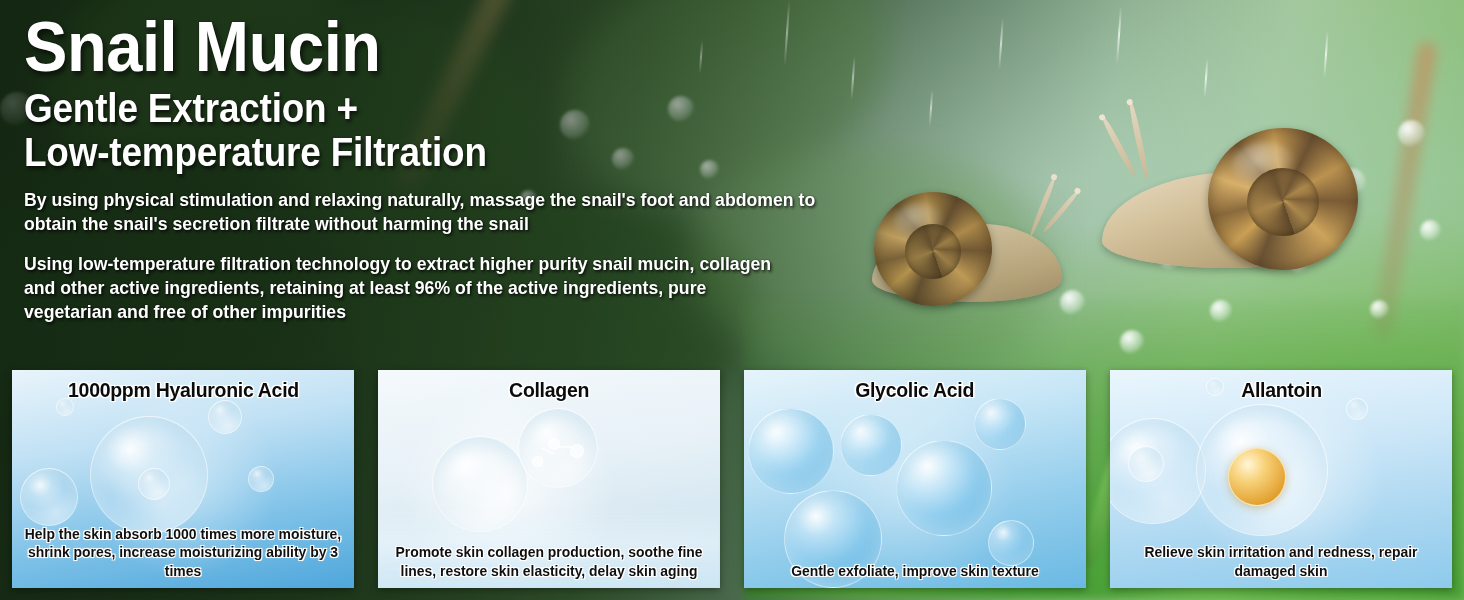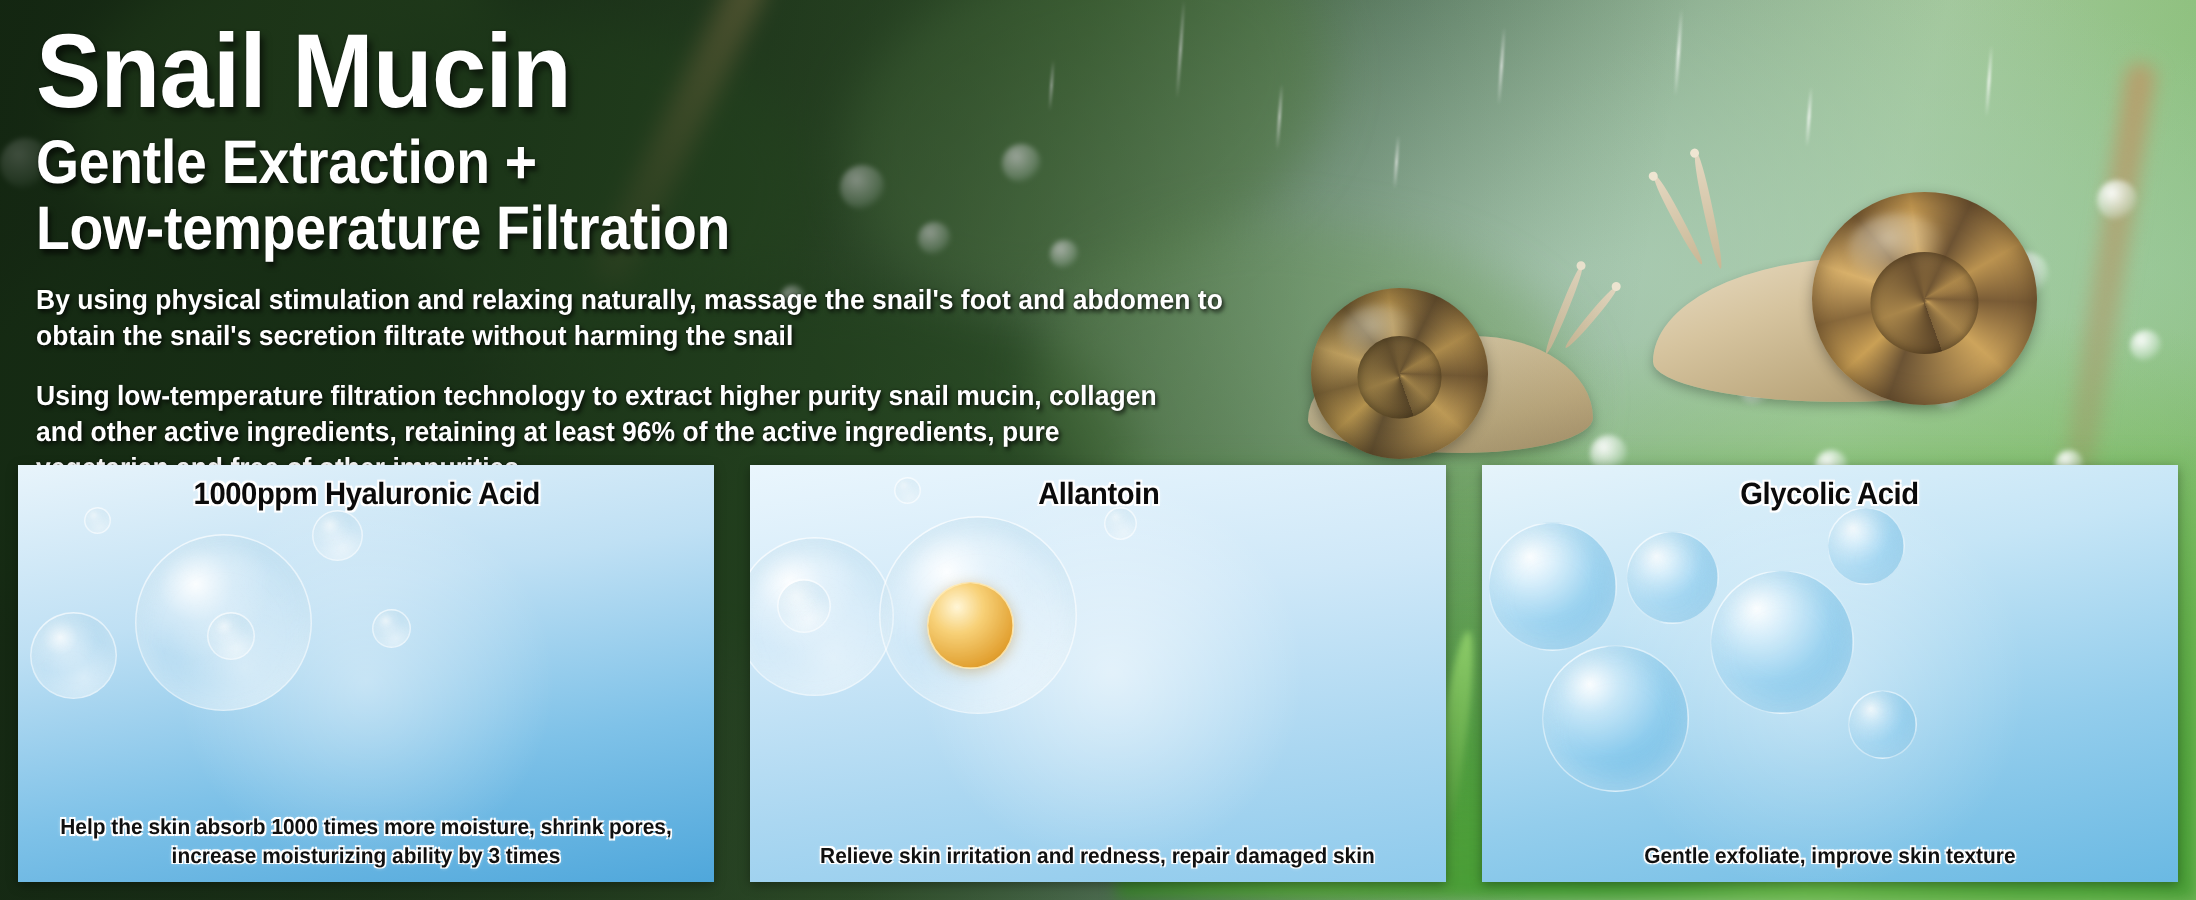--- a/index.html
+++ b/index.html
@@ -221,21 +221,21 @@
   }
   .para-1 { margin-top: 14px; width: 860px; }
   .para-2 { margin-top: 17px; width: 800px; }
 
   
   .cards {
     position: absolute;
     left: 12px;
     bottom: 12px;
     width: 1440px;
-    height: 278px;
+    height: 218px;
     display: flex;
     gap: 24px;
     z-index: 7;
     margin-top: 20px;
   }
   .card {
     position: relative;
     flex: 1 1 0;
     height: 100%;
     overflow: hidden;
@@ -431,37 +431,49 @@
       <div class="bubble" style="left:8px;top:98px;width:58px;height:58px;"></div>
       <div class="bubble" style="left:196px;top:30px;width:34px;height:34px;"></div>
       <div class="bubble" style="left:236px;top:96px;width:26px;height:26px;"></div>
       <div class="bubble" style="left:126px;top:98px;width:32px;height:32px;"></div>
       <div class="bubble" style="left:44px;top:28px;width:18px;height:18px;"></div>
       <div class="card-title">1000ppm Hyaluronic Acid</div>
       <div class="card-caption">Help the skin absorb 1000 times more moisture, shrink pores, increase moisturizing ability by 3 times</div>
     </div>
 
 
+    <div class="card card-3">
+      <div class="card-water"></div>
+      <div class="bubble" style="left:54px;top:66px;width:96px;height:96px;"></div>
+      <div class="bubble" style="left:140px;top:38px;width:80px;height:80px;"></div>
+      <div class="molecule" style="left:170px;top:68px;width:12px;height:12px;"></div>
+      <div class="molecule" style="left:192px;top:74px;width:14px;height:14px;"></div>
+      <div class="molecule" style="left:154px;top:86px;width:11px;height:11px;"></div>
+      <div class="mol-link" style="left:180px;top:76px;width:16px;"></div>
+      <div class="mol-link" style="left:163px;top:80px;width:14px;transform:rotate(24deg);"></div>
+      <div class="card-title">Collagen</div>
+      <div class="card-caption">Promote skin collagen production, soothe fine lines, restore skin elasticity, delay skin aging</div>
+    </div>
+
+    <div class="card card-4">
+      <div class="bubble bubble-blue" style="left:4px;top:38px;width:86px;height:86px;"></div>
+      <div class="bubble bubble-blue" style="left:96px;top:44px;width:62px;height:62px;"></div>
+      <div class="bubble bubble-blue" style="left:152px;top:70px;width:96px;height:96px;"></div>
+      <div class="bubble bubble-blue" style="left:40px;top:120px;width:98px;height:98px;"></div>
+      <div class="bubble bubble-blue" style="left:230px;top:28px;width:52px;height:52px;"></div>
+      <div class="bubble bubble-blue" style="left:244px;top:150px;width:46px;height:46px;"></div>
+      <div class="card-title">Glycolic Acid</div>
+      <div class="card-caption">Gentle exfoliate, improve skin texture</div>
+    </div>
 
     <div class="card card-5">
       <div class="bubble" style="left:-10px;top:48px;width:106px;height:106px;"></div>
       <div class="bubble" style="left:86px;top:34px;width:132px;height:132px;"></div>
       <div class="bubble bubble-amber" style="left:118px;top:78px;width:58px;height:58px;"></div>
       <div class="bubble" style="left:18px;top:76px;width:36px;height:36px;"></div>
       <div class="bubble" style="left:236px;top:28px;width:22px;height:22px;"></div>
       <div class="bubble" style="left:96px;top:8px;width:18px;height:18px;"></div>
       <div class="card-title">Allantoin</div>
       <div class="card-caption">Relieve skin irritation and redness, repair damaged skin</div>
     </div>
 
-    <div class="card card-4">
-      <div class="bubble bubble-blue" style="left:4px;top:38px;width:86px;height:86px;"></div>
-      <div class="bubble bubble-blue" style="left:96px;top:44px;width:62px;height:62px;"></div>
-      <div class="bubble bubble-blue" style="left:152px;top:70px;width:96px;height:96px;"></div>
-      <div class="bubble bubble-blue" style="left:40px;top:120px;width:98px;height:98px;"></div>
-      <div class="bubble bubble-blue" style="left:230px;top:28px;width:52px;height:52px;"></div>
-      <div class="bubble bubble-blue" style="left:244px;top:150px;width:46px;height:46px;"></div>
-      <div class="card-title">Glycolic Acid</div>
-      <div class="card-caption">Gentle exfoliate, improve skin texture</div>
-    </div>
-
   </div>
 </div>
 
 </body></html>

